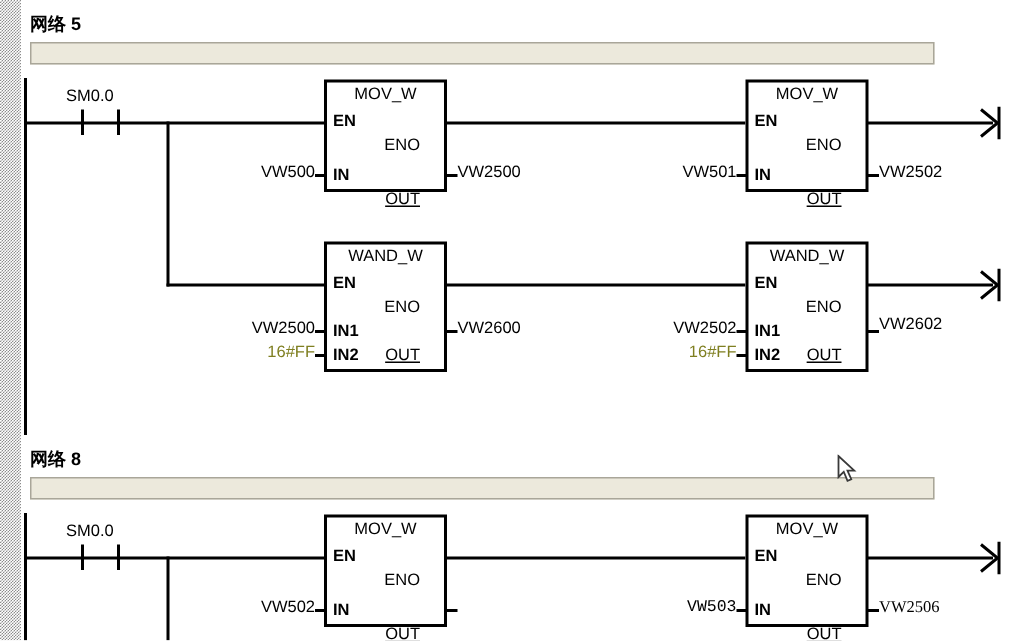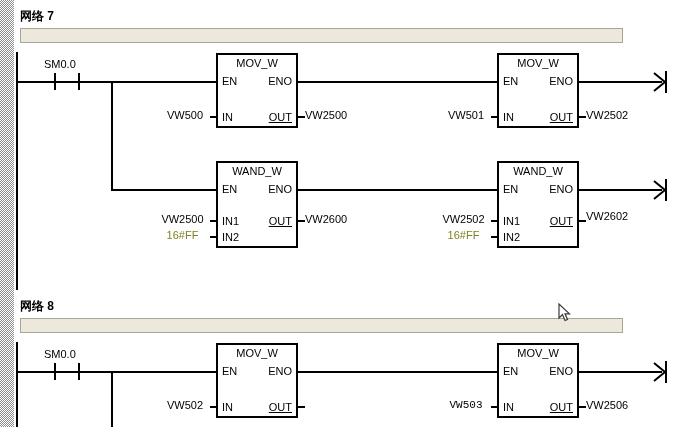--- a/index.html
+++ b/index.html
@@ -84,30 +84,30 @@
     font-size: 11px;
     color: #000000;
     white-space: nowrap;
   }
   .pin {
     position: absolute;
     font-size: 11px;
     color: #000000;
     white-space: nowrap;
   }
-  .pin-l { left: 4px; }
-  .pin-r { right: 4px; }
+  .pin-l { left: 4px; font-weight: bold; }
+  .pin-r { right: 16px; margin-top: 16px; }
   .operand {
     position: absolute;
     font-size: 11px;
     color: #000000;
     white-space: nowrap;
   }
   .operand.right { text-align: left; }
-  .operand.left { text-align: center; }
+  .operand.left { text-align: right; }
   .operand.const { color: #7f7f21; }
   .stub {
     position: absolute;
     height: 2px;
     background: #000000;
   }
   .cont-arrow {
     position: absolute;
   }
   .cursor {
@@ -115,21 +115,21 @@
     pointer-events: none;
   }
 </style>
 </head>
 <body>
 
 <div id="app">
 
   <div class="gutter"></div>
 
-  <div class="net-title" style="left:20px; top:8px;">网络 7</div>
+  <div class="net-title" style="left:20px; top:8px;">网络 5</div>
 
   <div class="comment-bar" style="left:20px; top:28px; width:603px; height:15px;"></div>
 
   <div class="rail" style="left:16px; top:52px; width:2px; height:238px;"></div>
 
   <div class="contact-label" style="left:44px; top:58px;">SM0.0</div>
 
   <div class="wire-h" style="left:16px; top:81px; width:38px;"></div>
   <div class="contact" style="left:54px; top:73px;"></div>
   <div class="wire-h" style="left:56px; top:81px; width:22px;"></div>
@@ -241,21 +241,21 @@
   <div class="fbox" style="left:497px; top:343px; width:82px; height:75px;">
     <div class="fbox-title">MOV_W</div>
     <div class="pin pin-l" style="top:20px;">EN</div>
     <div class="pin pin-r" style="top:20px;">ENO</div>
     <div class="pin pin-l" style="top:56px;">IN</div>
     <div class="pin pin-r" style="top:56px; text-decoration:underline;">OUT</div>
   </div>
   <div class="operand left" style="left:441px; top:399px; width:50px;font-family:Liberation Mono, monospace;">VW503</div>
   <div class="stub" style="left:491px; top:406px; width:7px;"></div>
   <div class="stub" style="left:578px; top:406px; width:8px;"></div>
-  <div class="operand right" style="left:586px; top:399px;">VW2506</div>
+  <div class="operand right" style="left:586px; top:399px;font-family:Liberation Serif, serif;">VW2506</div>
   <div class="wire-h" style="left:578px; top:371px; width:84px;"></div>
   <div class="cont-arrow" style="left:652px; top:361px;">
     <svg width="20" height="22" viewBox="0 0 20 22">
       <path d="M2 2 L13 11 L2 20" fill="none" stroke="#000" stroke-width="2"></path>
       <rect x="13" y="0" width="2" height="22" fill="#000"></rect>
     </svg>
   </div>
 
   <div class="cursor" style="left:558px; top:303px;">
     <svg width="14" height="20" viewBox="0 0 14 20">

